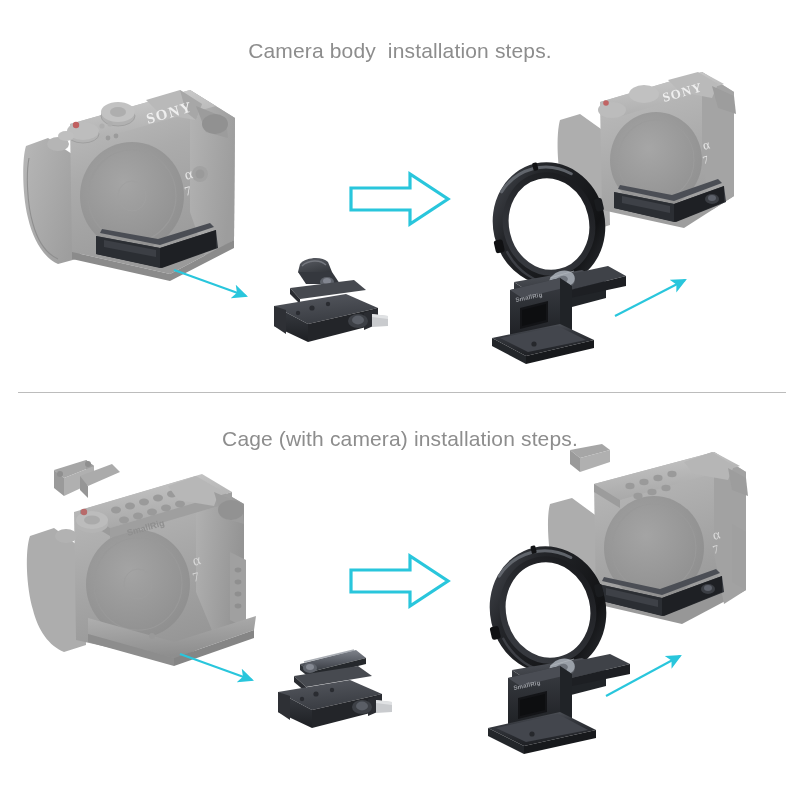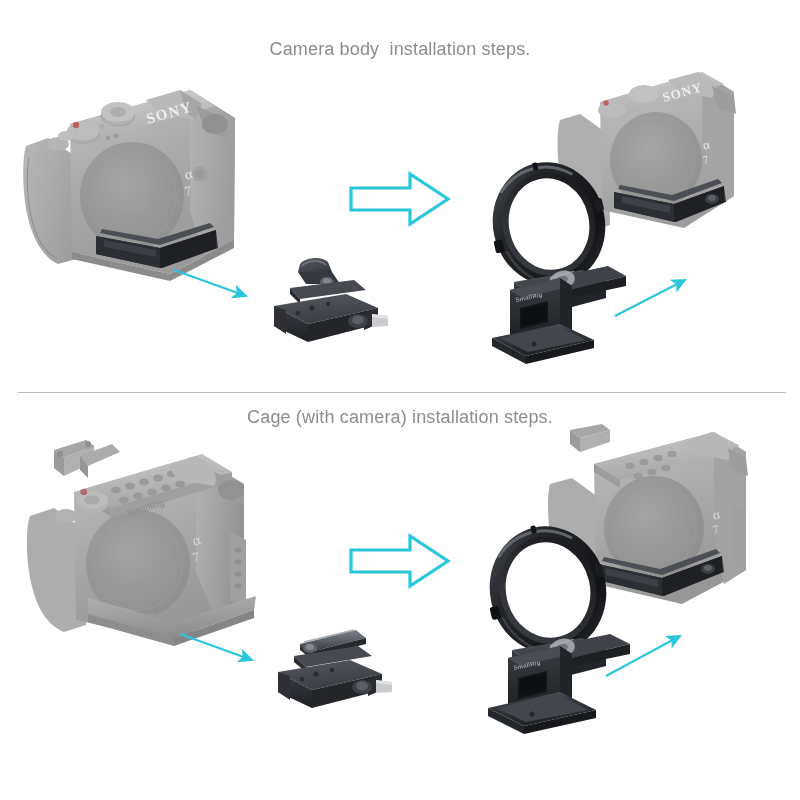--- a/index.html
+++ b/index.html
@@ -23,28 +23,28 @@
     background: #ffffff;
   }
 
   
   .section {
     position: absolute;
     left: 0;
     width: 800px;
   }
   #section-camera-body { top: 0; height: 392px; }
-  #section-cage        { top: 372px; height: 408px; border-radius: 13px; }
+  #section-cage        { top: 392px; height: 408px; border-radius: 13px; }
 
   .section-title {
     position: absolute;
     left: 0;
     width: 800px;
     text-align: center;
-    font-size: 18px;
+    font-size: 21px;
     letter-spacing: 0.15px;
     color: #8d8d8d;
     white-space: pre;
   }
   #section-camera-body .section-title { top: 39px; }
   #section-cage .section-title        { top: 35px; }
 
   .divider {
     position: absolute;
     left: 18px;

